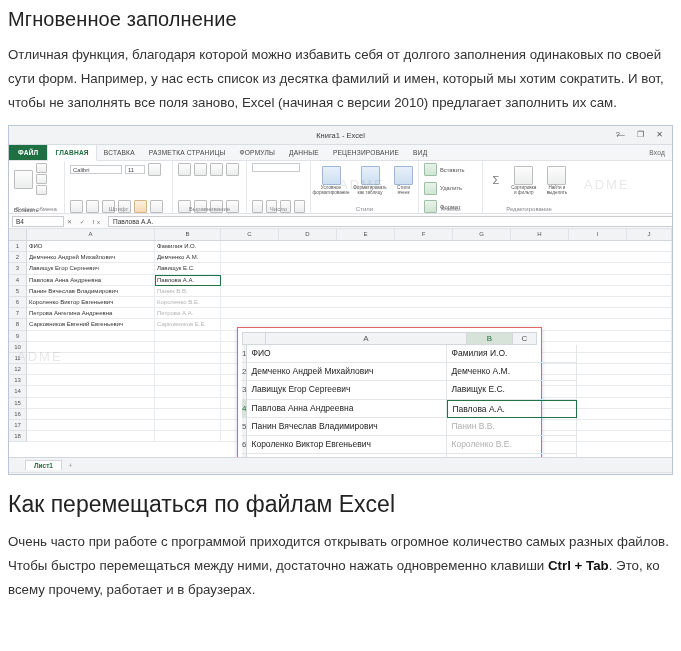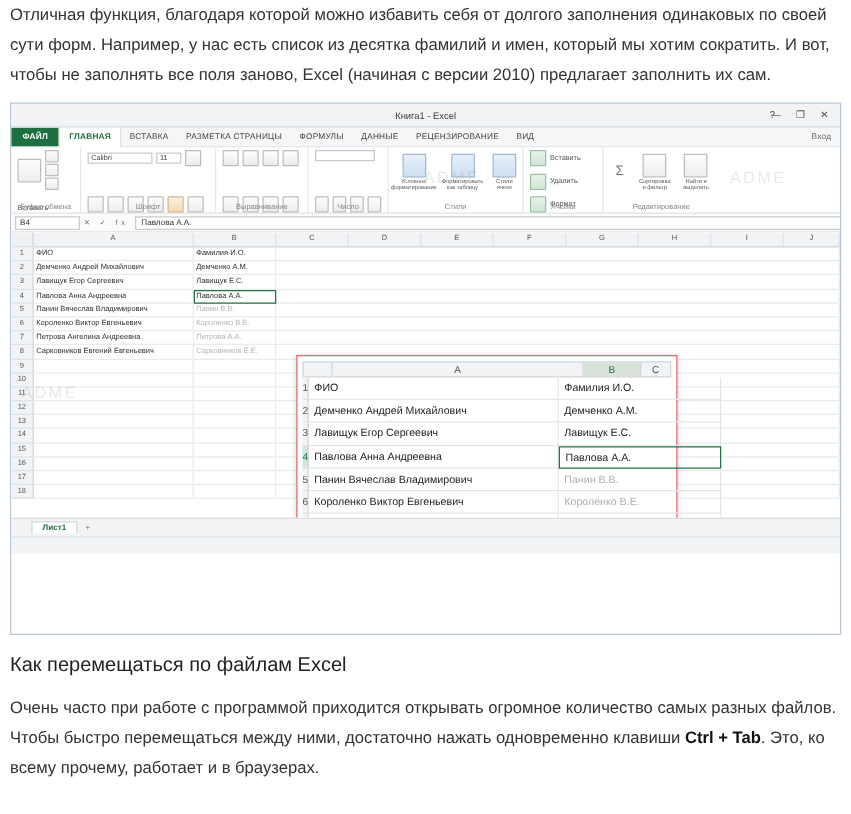--- a/index.html
+++ b/index.html
@@ -33,21 +33,21 @@
     line-height: 24px;
     color: #333;
     margin: 0 0 10px 0;
   }
   .kbd-bold { font-weight: bold; color: #111; margin-top: 11px; }
 
   
   .excel-shot {
     position: relative;
     width: 665px;
-    height: 426px;
+    height: 350px;
     margin: 8px 0 14px 0;
     background: #ffffff;
     border: 1px solid #b9c6d4;
     box-sizing: border-box;
     font-size: 7px;
     color: #333;
     overflow: hidden;
   }
   
   .xl-titlebar {
@@ -356,31 +356,32 @@
     border-top: 1px solid #dfe3e7;
     display: flex;
     align-items: center;
     justify-content: flex-end;
     font-size: 6px;
     color: #555;
     padding-right: 6px;
     gap: 6px;
   }
   h2.article-title2 {
-    font-size: 16px;
+    font-size: 23px;
     font-weight: normal;
     color: #222;
     margin: 16px 0 12px 0;
   }
 </style>
 </head>
 <body>
 
 <div class="page">
 
+  <h1 class="article-title">Мгновенное заполнение</h1>
 
   <p class="body-text">Отличная функция, благодаря которой можно избавить себя от долгого заполнения одинаковых по своей сути форм. Например, у нас есть список из десятка фамилий и имен, который мы хотим сократить. И вот, чтобы не заполнять все поля заново, Excel (начиная с версии 2010) предлагает заполнить их сам.</p>
 
   <div class="excel-shot">
 
     <div class="xl-titlebar">
       <div class="xl-title">Книга1 - Excel</div>
       <div class="xl-help">?</div>
       <div class="xl-winbtns">—  ❐  ✕</div>
     </div>

